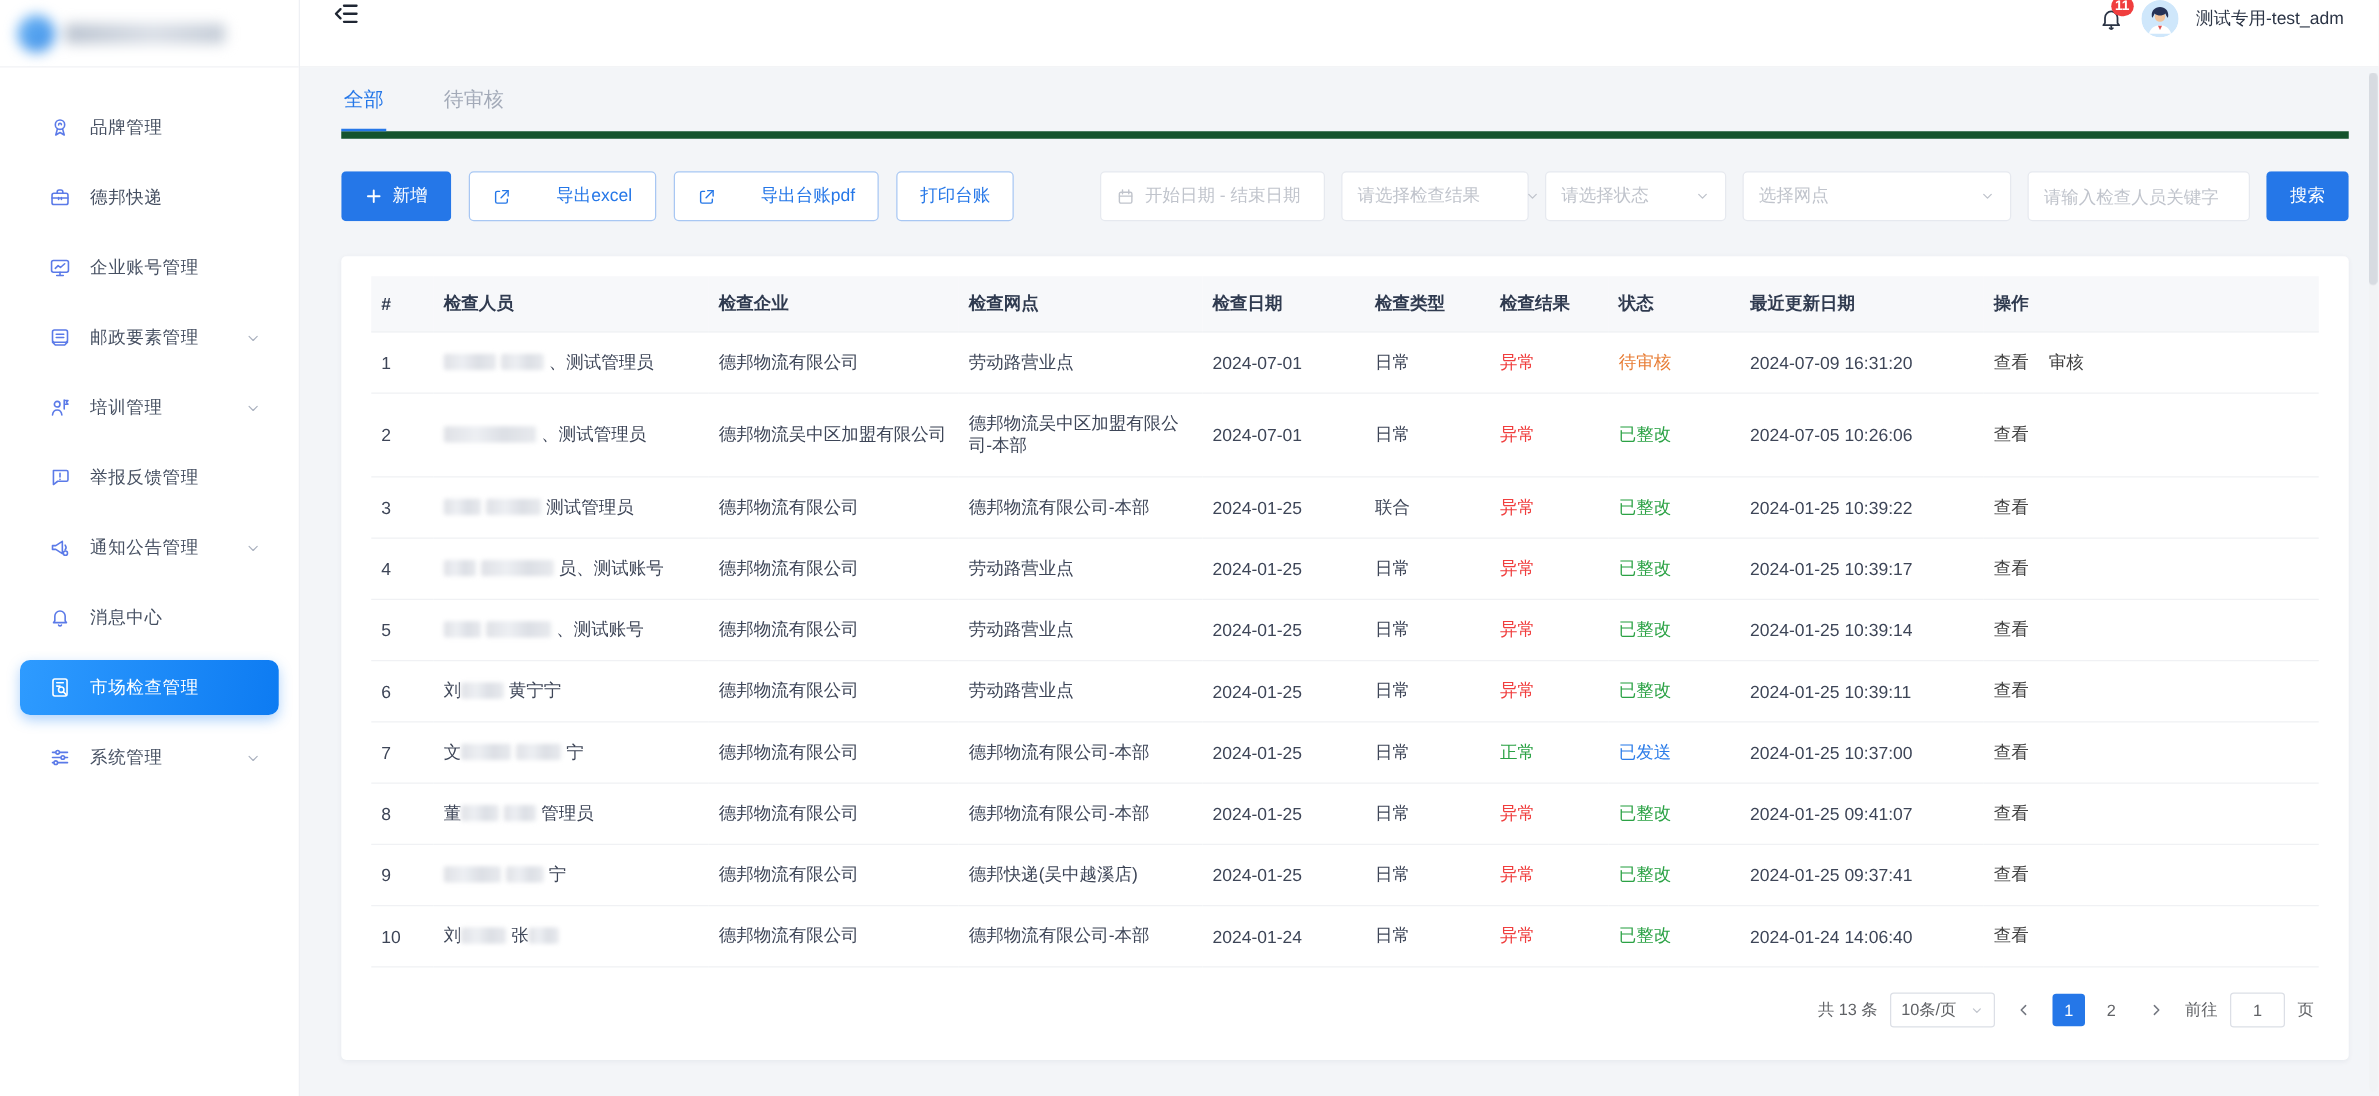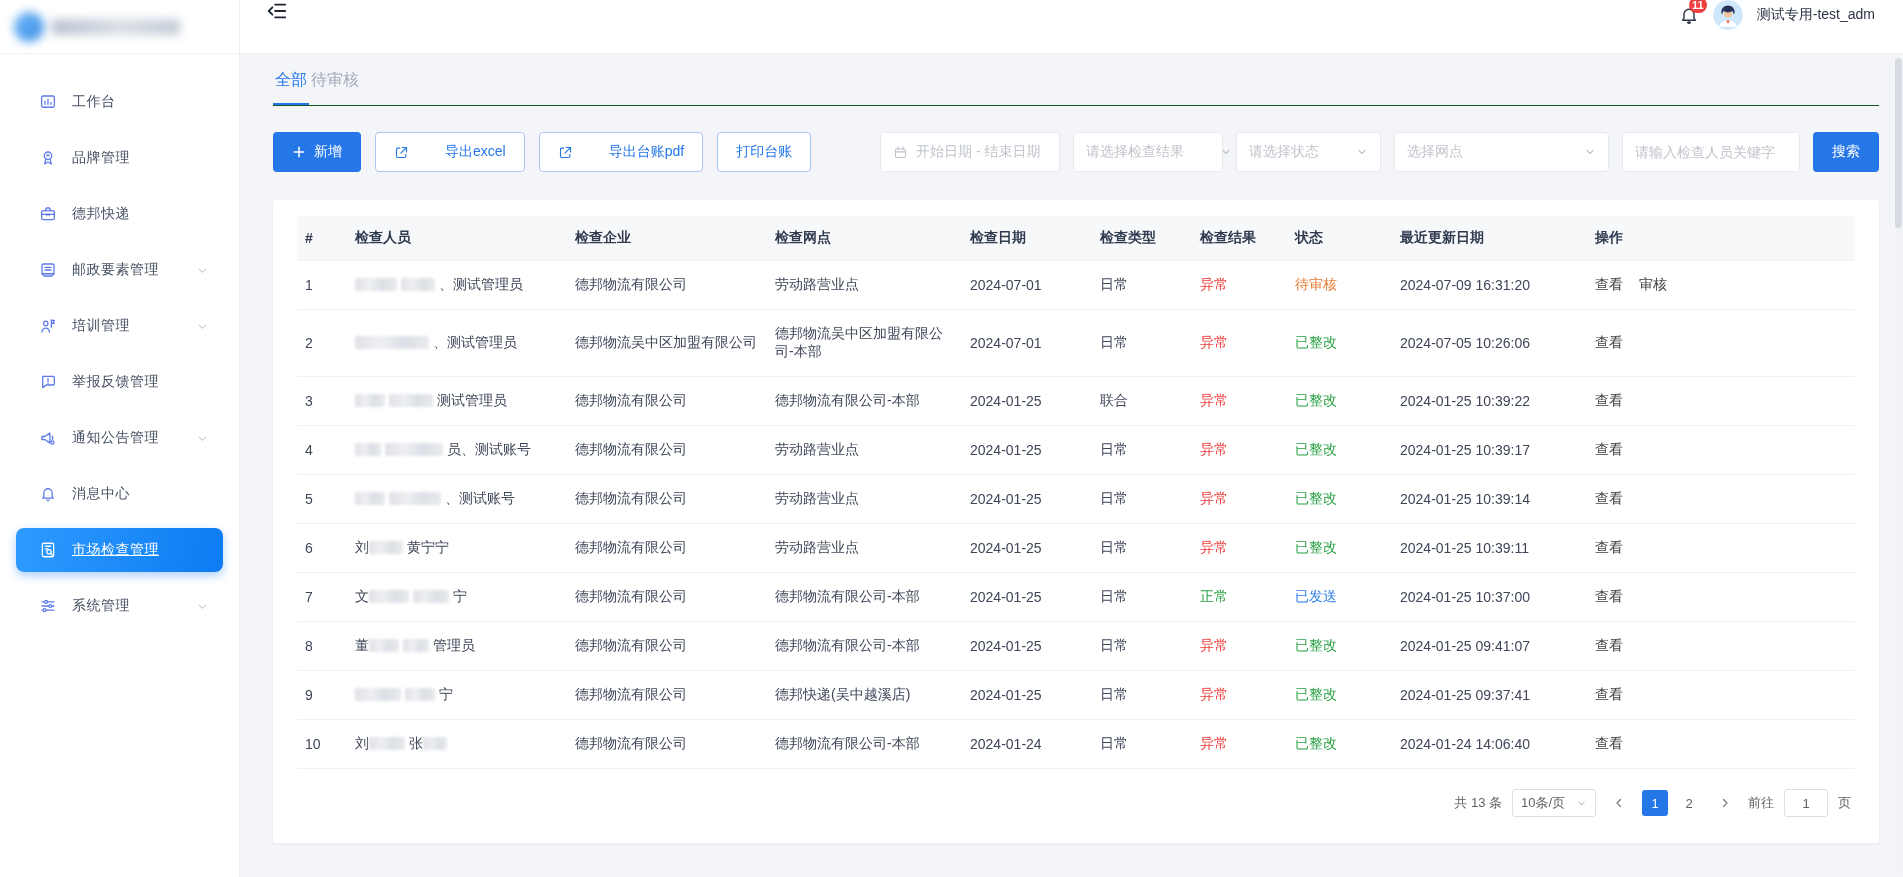--- a/index.html
+++ b/index.html
@@ -10,36 +10,36 @@
   .sidebar { width:240px; height:100%; background:#fff; border-right:1px solid #eef0f4; flex:0 0 240px; }
   .logo-area { height:54px; display:flex; align-items:center; padding:0 14px; border-bottom:1px solid #f1f2f5; }
   .logo-blob { filter:blur(5px); display:flex; align-items:center; gap:8px; }
   .logo-circle { width:30px; height:30px; border-radius:50%; background:linear-gradient(135deg,#6db5f5,#3c8fe8); }
   .logo-bar { width:128px; height:16px; border-radius:3px; background:linear-gradient(90deg,#b9c2cf,#d9dee6 55%,#c3cbd6); }
   .side-nav { padding:26px 0 0 0; }
   .side-item { display:flex; align-items:center; height:44px; margin:0 16px 12px 16px; padding:0 14px 0 22px; border-radius:8px; color:#465062; font-size:14px; cursor:pointer; }
   .side-item .s-icon { width:20px; height:20px; margin-right:14px; color:#5b7ae8; display:inline-flex; align-items:center; justify-content:center; }
   .side-item .s-label { flex:1; letter-spacing:.5px; }
   .side-item .chev { color:#aab1bf; display:inline-flex; }
-  .side-item.active { background:linear-gradient(100deg,#2e9bff 0%,#0d7bf2 100%); color:#fff; box-shadow:0 4px 10px rgba(23,125,243,.35);text-decoration:underline; }
+  .side-item.active { background:linear-gradient(100deg,#2e9bff 0%,#0d7bf2 100%); color:#fff; box-shadow:0 4px 10px rgba(23,125,243,.35); }
   .side-item.active .s-icon { color:#fff; }
 
   
   .main { flex:1; display:flex; flex-direction:column; min-width:0; }
   .topbar { height:54px; background:#fff; border-bottom:1px solid #f0f1f4; display:flex; align-items:flex-start; padding:0 28px 0 26px; }
   .fold-btn { background:none; border:none; cursor:pointer; color:#1f2633; display:flex; align-items:center; }
   .top-right { margin-left:auto; display:flex; align-items:center; gap:14px; }
   .bell-wrap { position:relative; cursor:pointer; color:#2b3445; display:flex; }
   .badge { position:absolute; top:-8px; left:10px; background:#f03e3e; color:#fff; font-size:11px; line-height:16px; min-width:18px; height:16px; padding:0 3px; border-radius:9px; text-align:center; font-weight:700; }
   .avatar { width:30px; height:30px; border-radius:50%; overflow:hidden; flex:0 0 30px; cursor:pointer; }
   .username { font-size:14px; color:#2b3445; cursor:pointer; }
 
   
   .content { flex:1; padding:0 24px 0 33px; overflow:hidden; }
-  .tabs { display:flex; border-bottom:1px solid #14532d; }
+  .tabs { display:flex; gap:44px; border-bottom:6px solid #14532d; }
   .tab { font-size:16px; color:#a3aab8; padding:16px 2px 12px; cursor:pointer; border-bottom:2px solid transparent; }
   .tab.active { color:#2577e8; border-bottom-color:#2577e8; }
 
   .toolbar-row { margin-top:26px; display:flex; align-items:center; }
   .btn { height:40px; border-radius:4px; font-size:14px; display:inline-flex; align-items:center; gap:8px; padding:4px 18px; cursor:pointer; border:1px solid transparent; background:#fff; }
   .btn-primary { background:#2577e8; color:#fff; }
   .btn-outline { border-color:#a8c7f3; color:#2577e8; margin-left:14px;gap:36px; }
   .filters { margin-left:auto; display:flex; align-items:center; gap:13px; }
   .f-box { height:40px; background:#fff; border:1px solid #e6e9ef; border-radius:4px; display:flex; align-items:center; font-size:14px; color:#c0c4cc; padding:0 12px; cursor:pointer;gap:28px; }
   .f-box .ph { white-space:nowrap; }
@@ -83,44 +83,45 @@
     <div class="logo-area">
       <div class="logo-blob">
         <div class="logo-circle"></div>
         <div class="logo-bar"></div>
       </div>
     </div>
     <nav class="side-nav" id="side-nav">
         <div class="side-item">
           <span class="s-icon">
             <svg width="18" height="18" viewBox="0 0 24 24" fill="none" stroke="currentColor" stroke-width="1.7" stroke-linecap="round" stroke-linejoin="round">
-              <rect x="3.5" y="4" width="17" height="15" rx="2"></rect>
-              <path d="M8 15v-4M12 15V8.5M16 15v-2.5"></path>
-            </svg>
-          </span>
-          <span class="s-label">工作台</span>
-        </div>
-        <div class="side-item">
-          <span class="s-icon">
-            <svg width="18" height="18" viewBox="0 0 24 24" fill="none" stroke="currentColor" stroke-width="1.7" stroke-linecap="round" stroke-linejoin="round">
               <circle cx="12" cy="9" r="5"></circle>
               <path d="M9.3 13.2L7.5 20l4.5-2.6L16.5 20l-1.8-6.8"></path>
               <path d="M10.5 9.3c0-.9.6-1.8 1.5-1.8s1.5.7 1.5 1.5"></path>
             </svg>
           </span>
           <span class="s-label">品牌管理</span>
         </div>
         <div class="side-item">
           <span class="s-icon">
             <svg width="18" height="18" viewBox="0 0 24 24" fill="none" stroke="currentColor" stroke-width="1.7" stroke-linecap="round" stroke-linejoin="round">
               <rect x="3.5" y="7.5" width="17" height="12" rx="2"></rect>
               <path d="M9 7.5V6a2 2 0 0 1 2-2h2a2 2 0 0 1 2 2v1.5M3.5 12.5h17M10.5 12v2M13.5 12v2"></path>
             </svg>
           </span>
           <span class="s-label">德邦快递</span>
+        </div>
+        <div class="side-item">
+          <span class="s-icon">
+            <svg width="18" height="18" viewBox="0 0 24 24" fill="none" stroke="currentColor" stroke-width="1.7" stroke-linecap="round" stroke-linejoin="round">
+              <rect x="3" y="4.5" width="18" height="12.5" rx="2"></rect>
+              <path d="M7 13l3-3 2.5 2 4.5-4"></path>
+              <path d="M12 17v3M8.5 20.5h7"></path>
+            </svg>
+          </span>
+          <span class="s-label">企业账号管理</span>
         </div>
         <div class="side-item">
           <span class="s-icon">
             <svg width="18" height="18" viewBox="0 0 24 24" fill="none" stroke="currentColor" stroke-width="1.7" stroke-linecap="round" stroke-linejoin="round">
               <rect x="4" y="4" width="16" height="13" rx="2"></rect>
               <path d="M8 8.5h8M8 12h8"></path>
               <path d="M4 17l3 3h10l3-3"></path>
             </svg>
           </span>
           <span class="s-label">邮政要素管理</span>

